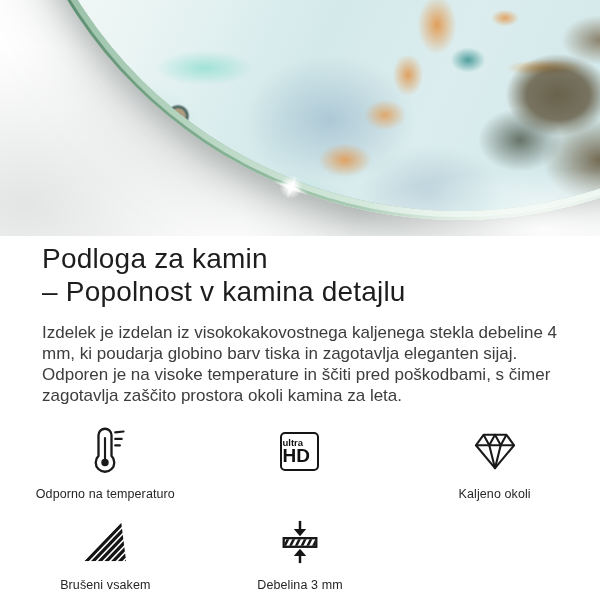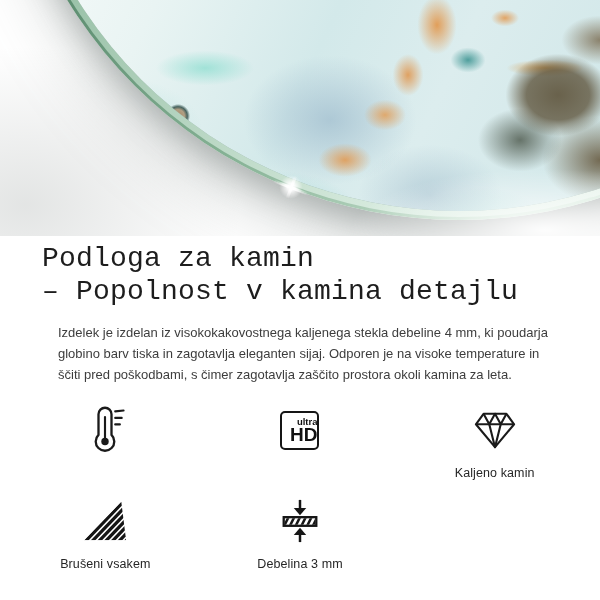--- a/index.html
+++ b/index.html
@@ -89,31 +89,31 @@
     background: linear-gradient(90deg, rgba(255,255,255,0) 0%, #ffffff 42%, #ffffff 58%, rgba(255,255,255,0) 100%);
   }
   .sparkle::after {
     left: 13.5px; top: 3px; width: 3px; height: 24px;
     background: linear-gradient(180deg, rgba(255,255,255,0) 0%, #ffffff 42%, #ffffff 58%, rgba(255,255,255,0) 100%);
   }
 
   
   .heading {
     margin: 6px 42px 0 42px;
-    font-family: Liberation Mono, monospace;
+    font-family: Liberation Sans, sans-serif;
     font-size: 28px;
     line-height: 33px;
     font-weight: 400;
     color: #1d1d1d;
     letter-spacing: 0.2px;
   }
   .description {
-    margin: 14px 40px 0 58px;
+    margin: 14px 40px 0 42px;
     max-width: 522px;
-    font-size: 13px;
+    font-size: 17px;
     line-height: 21px;
     color: #3d3d3d;
   }
 
   
   .features {
     display: grid;
     grid-template-columns: repeat(3, 1fr);
     row-gap: 14px;
     margin-top: 18px;
@@ -137,21 +137,21 @@
     color: #262626;
     letter-spacing: 0.1px;
   }
   .icon-box svg { display: block; }
   .uhd {
     width: 39px; height: 39px;
     border: 2.4px solid #151515;
     border-radius: 5px;
     display: flex;
     flex-direction: column;
-    align-items: flex-end;
+    align-items: flex-start;
     justify-content: center;
     color: #111111;
     background: #ffffff;
   }
   .uhd-top    { font-size: 9.5px; font-weight: 700; line-height: 10px; }
   .uhd-bottom { font-size: 19px;  font-weight: 700; line-height: 16px; }
 </style>
 </head>
 <body>
 
@@ -178,20 +178,21 @@
     <div class="icon-box">
       <svg width="46" height="52" viewBox="0 0 48 56" fill="none" stroke="#1a1a1a" stroke-width="2.5" stroke-linecap="round">
         <path d="M17,11 a7,7 0 0 1 14,0 V33.2 a10,10 0 1 1 -14,0 Z"></path>
         <circle cx="24" cy="40.3" r="4" fill="#1a1a1a" stroke="none"></circle>
         <line x1="24" y1="38" x2="24" y2="14" stroke-width="2.3"></line>
         <line x1="35" y1="8" x2="44" y2="7" stroke-width="2.3"></line>
         <line x1="35" y1="15" x2="42" y2="15" stroke-width="2.3"></line>
         <line x1="35" y1="22" x2="40" y2="22" stroke-width="2.3"></line>
       </svg>
     </div>
+    <div class="feature-label">Odporno na temperaturo</div>
   </div>
 
   <div class="feature">
     <div class="icon-box">
       <div class="uhd">
         <span class="uhd-top">ultra</span>
         <span class="uhd-bottom">HD</span>
       </div>
     </div>
   </div>
@@ -199,21 +200,21 @@
 
   <div class="feature">
     <div class="icon-box">
       <svg width="46" height="42" viewBox="0 0 48 44" fill="none" stroke="#1a1a1a" stroke-width="2.2" stroke-linejoin="round">
         <path d="M12,5 L36,5 L44,16 L24,40 L4,16 Z"></path>
         <path d="M4,16 L44,16"></path>
         <path d="M12,5 L18,16 L24,5 L30,16 L36,5"></path>
         <path d="M18,16 L24,40 L30,16"></path>
       </svg>
     </div>
-    <div class="feature-label">Kaljeno kamin</div>
+    <div class="feature-label">Kaljeno okoli</div>
   </div>
 
   <div class="feature">
     <div class="icon-box">
       <svg width="46" height="46" viewBox="0 0 48 48">
         <defs>
           <clipPath id="triClip">
               <polygon points="2,44 46,44 41,4"></polygon>
             </clipPath>
         </defs>

